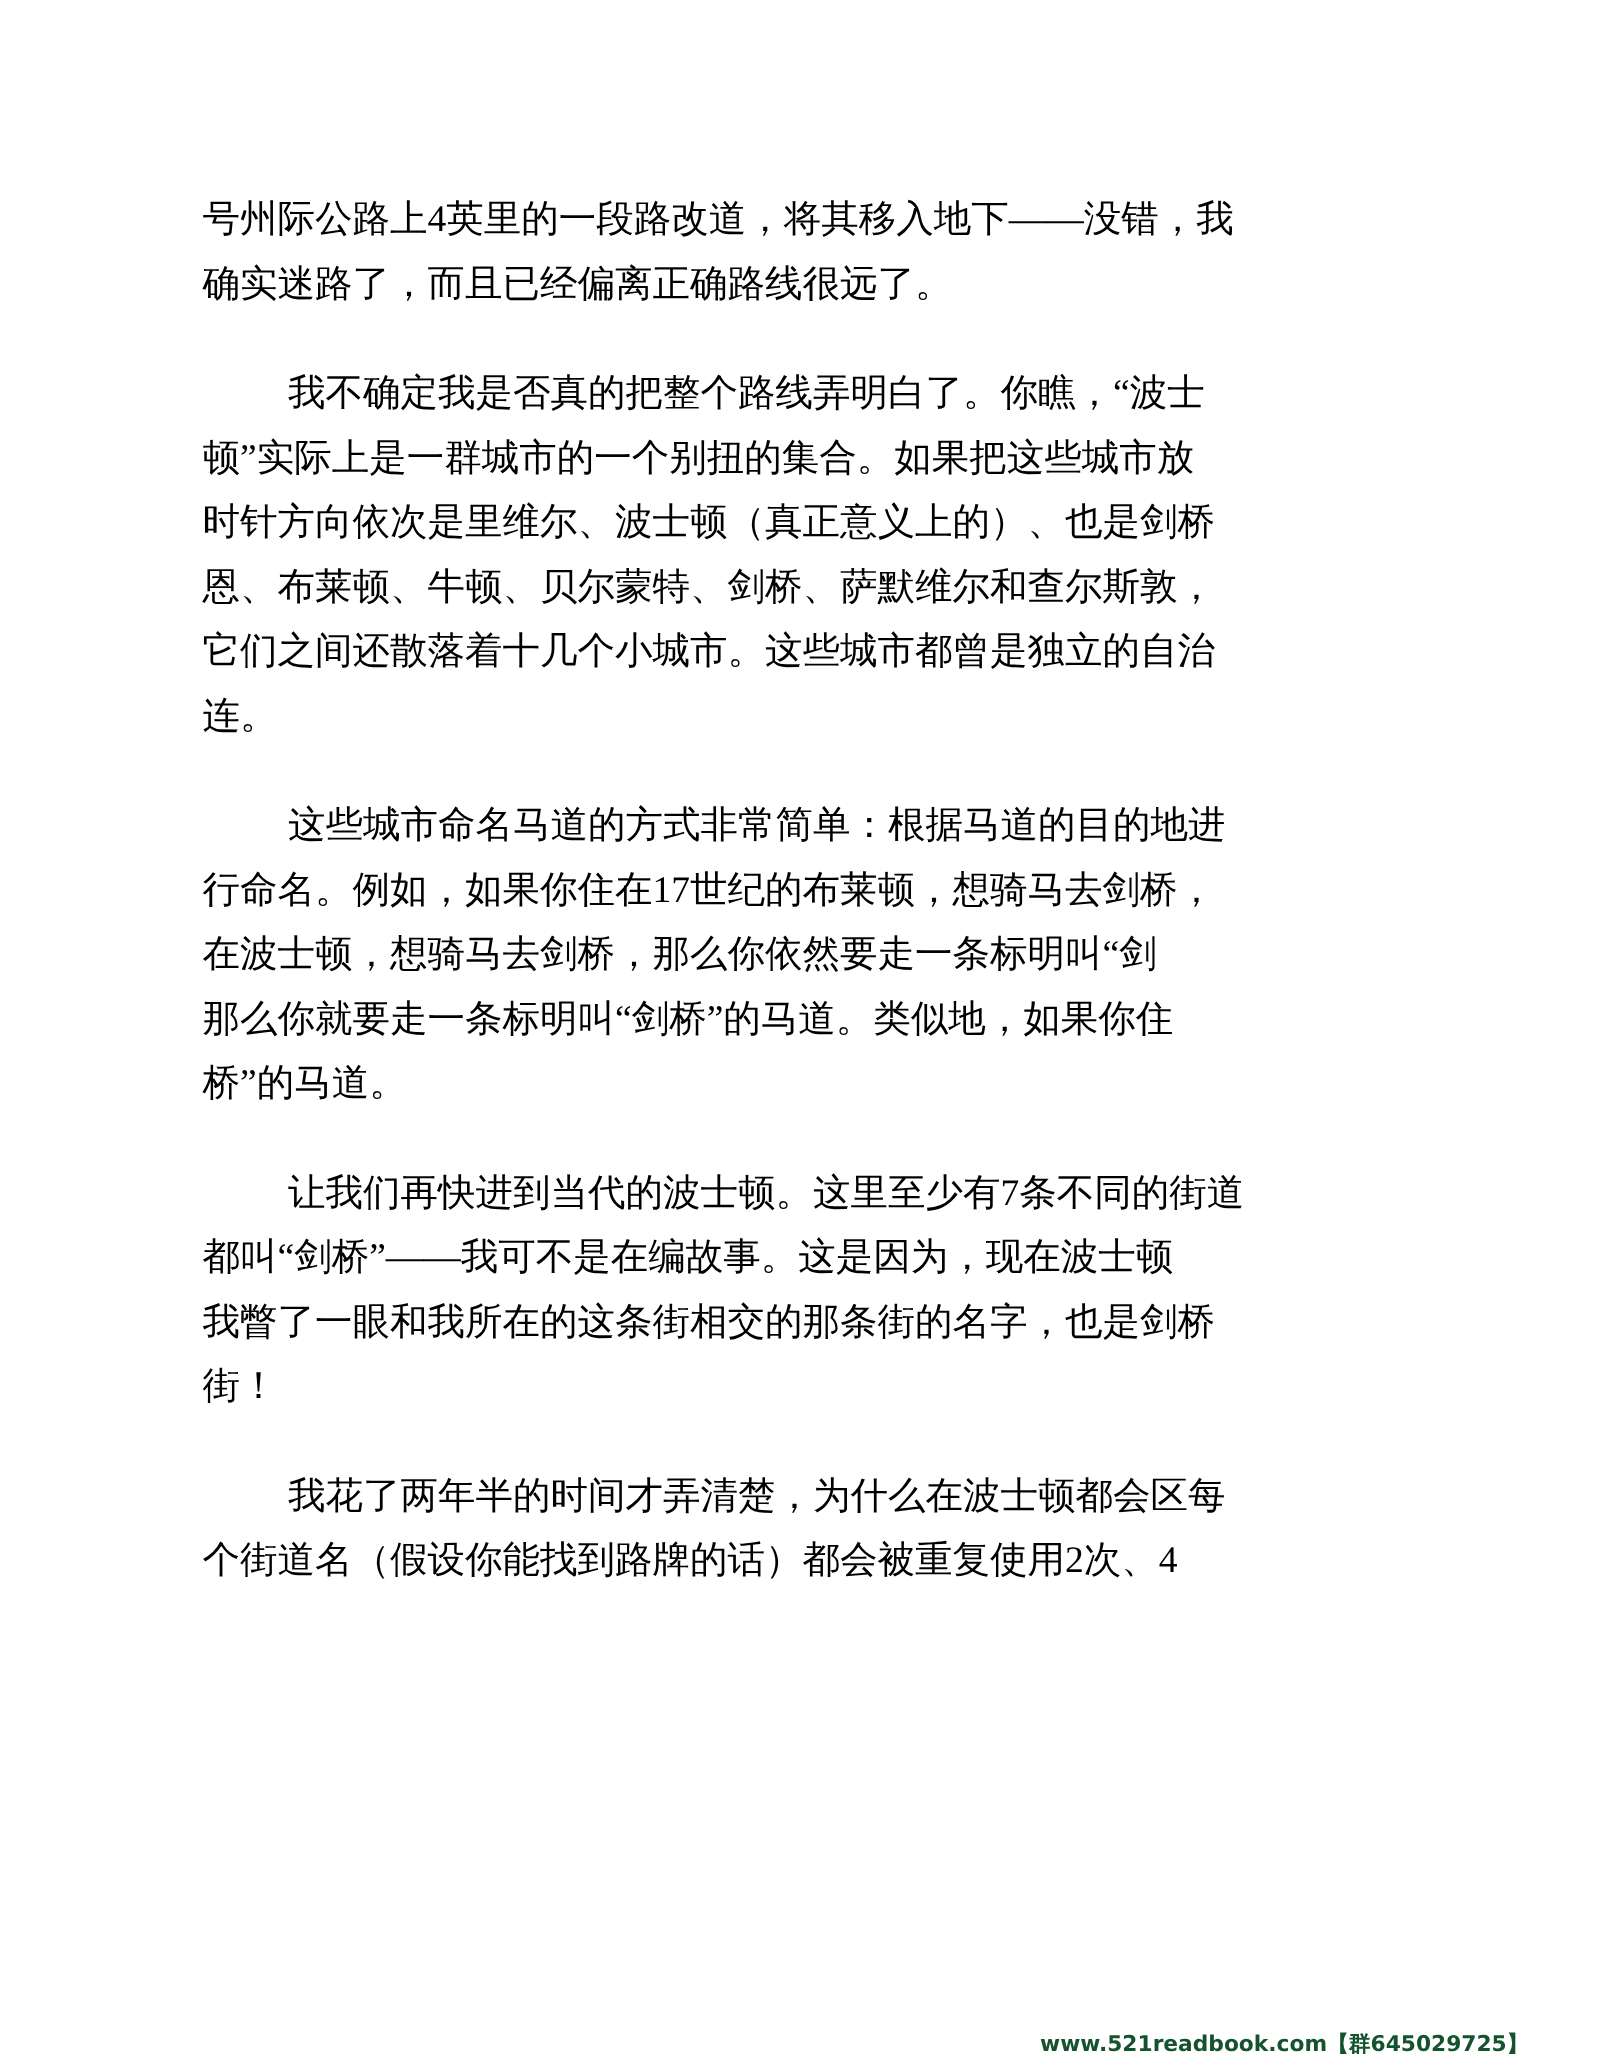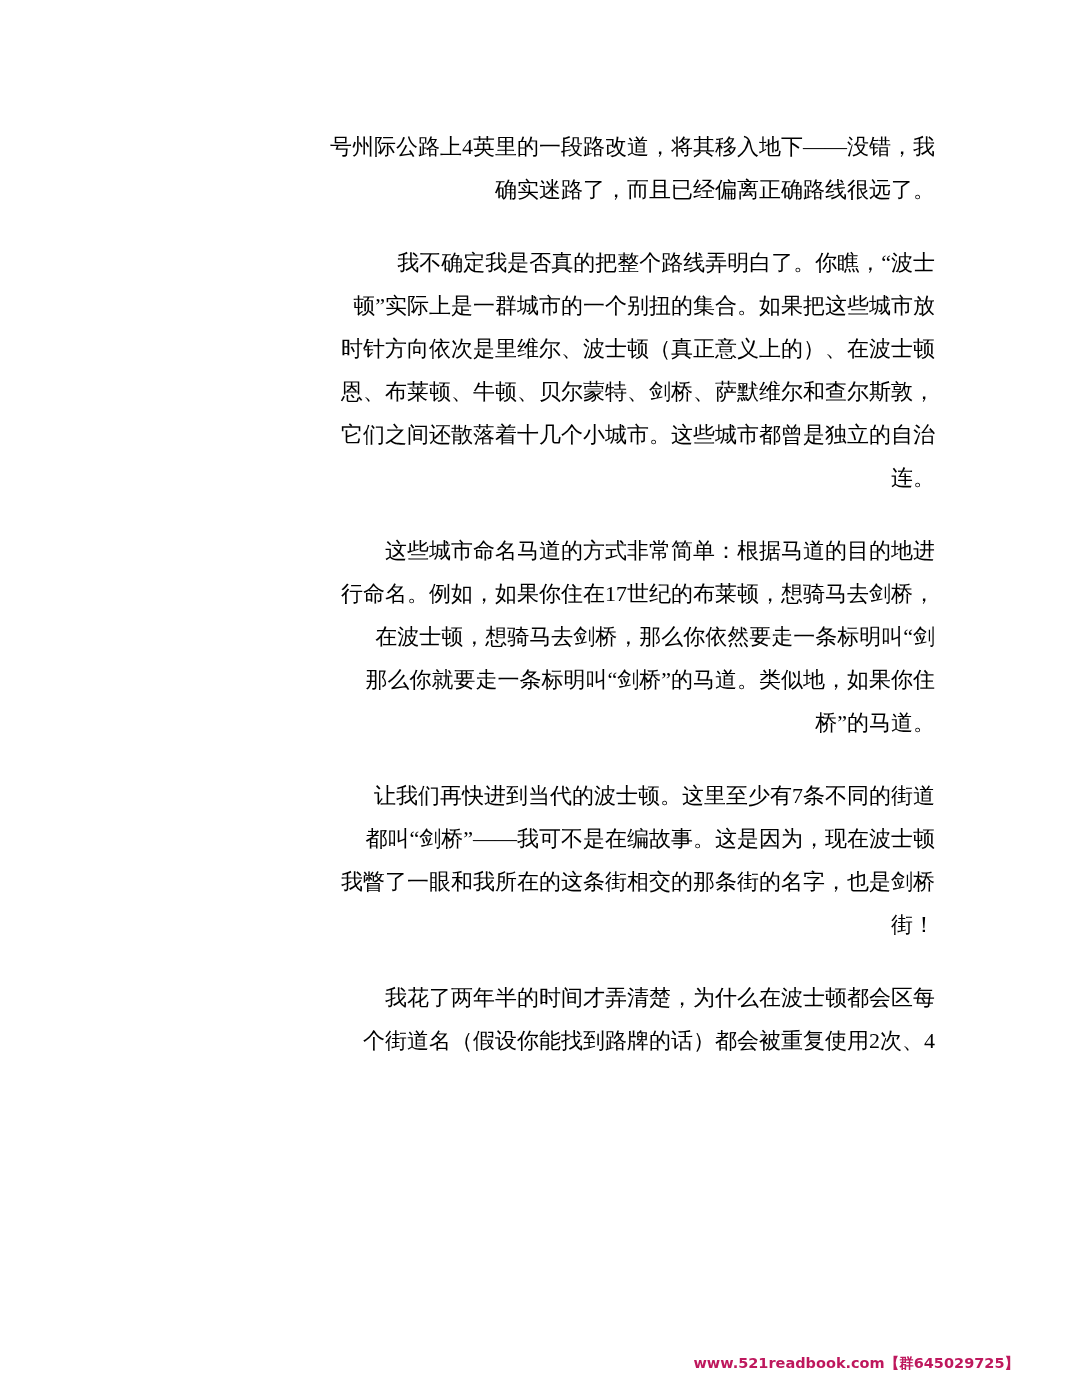--- a/index.html
+++ b/index.html
@@ -13,23 +13,22 @@
       position: relative;
       overflow: hidden;
     }
     .page-body {
       position: absolute;
       left: 135px;
       top: 125px;
       width: 800px;
       color: #000000;
       font-family: "Liberation Serif", "DejaVu Serif", serif;
-      font-size: 22px;
+      font-size: 25px;
       line-height: 43px;
-      text-align: right;
     }
     .para {
       margin: 0 0 30px 0;
     }
     .line {
       display: block;
       white-space: nowrap;
       height: 43px;
     }
     .line.indent {
@@ -54,21 +53,21 @@
 <main class="page-body">
 
   <p class="para">
     <span class="line">号州际公路上4英里的一段路改道，将其移入地下——没错，我</span>
     <span class="line">确实迷路了，而且已经偏离正确路线很远了。</span>
   </p>
 
   <p class="para">
     <span class="line indent">我不确定我是否真的把整个路线弄明白了。你瞧，“波士</span>
     <span class="line">顿”实际上是一群城市的一个别扭的集合。如果把这些城市放</span>
-    <span class="line">时针方向依次是里维尔、波士顿（真正意义上的）、在波士顿</span>
+    <span class="line">时针方向依次是里维尔、波士顿（真正意义上的）、也是剑桥</span>
     <span class="line">恩、布莱顿、牛顿、贝尔蒙特、剑桥、萨默维尔和查尔斯敦，</span>
     <span class="line">它们之间还散落着十几个小城市。这些城市都曾是独立的自治</span>
     <span class="line">连。</span>
   </p>
 
   <p class="para">
     <span class="line indent">这些城市命名马道的方式非常简单：根据马道的目的地进</span>
     <span class="line">行命名。例如，如果你住在17世纪的布莱顿，想骑马去剑桥，</span>
     <span class="line">在波士顿，想骑马去剑桥，那么你依然要走一条标明叫“剑</span>
     <span class="line">那么你就要走一条标明叫“剑桥”的马道。类似地，如果你住</span>
@@ -82,13 +81,13 @@
     <span class="line">街！</span>
   </p>
 
   <p class="para">
     <span class="line indent">我花了两年半的时间才弄清楚，为什么在波士顿都会区每</span>
     <span class="line">个街道名（假设你能找到路牌的话）都会被重复使用2次、4</span>
   </p>
 
 </main>
 
-<div class="watermark" style="color: #be185d;">www.521readbook.com【群645029725】</div>
+<div class="watermark" style="color: #14532d;">www.521readbook.com【群645029725】</div>
 
 </body></html>

